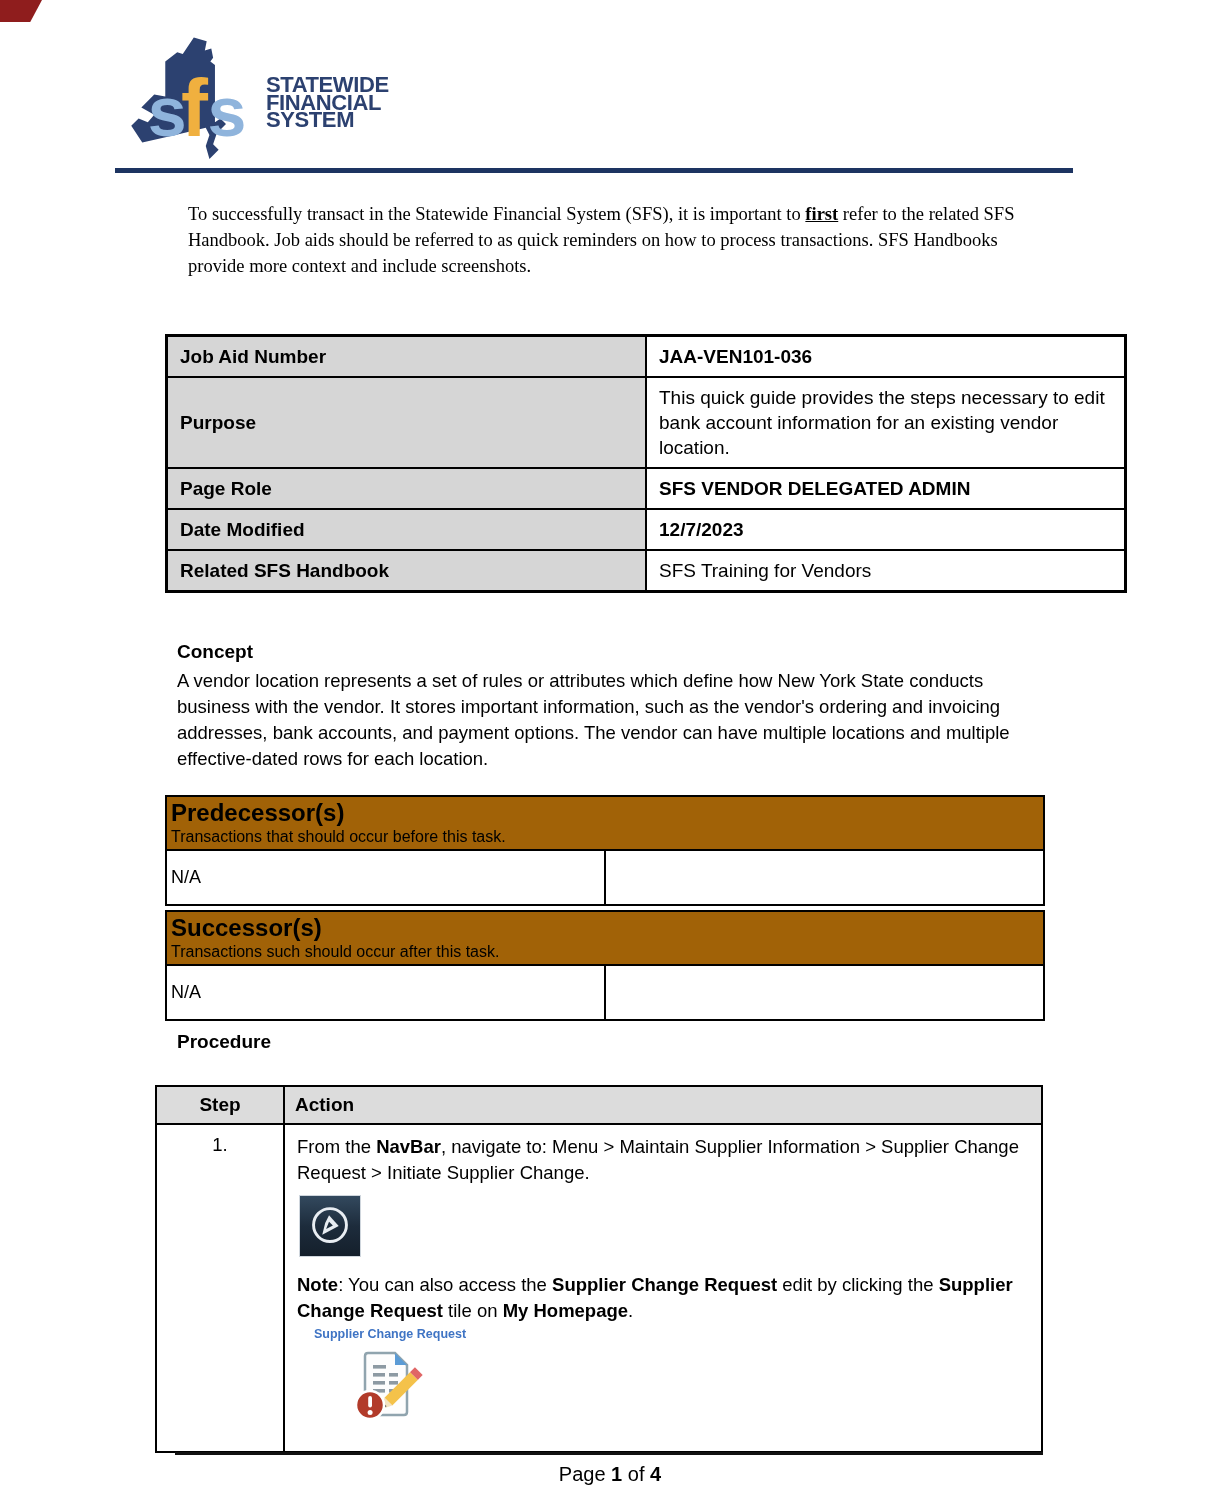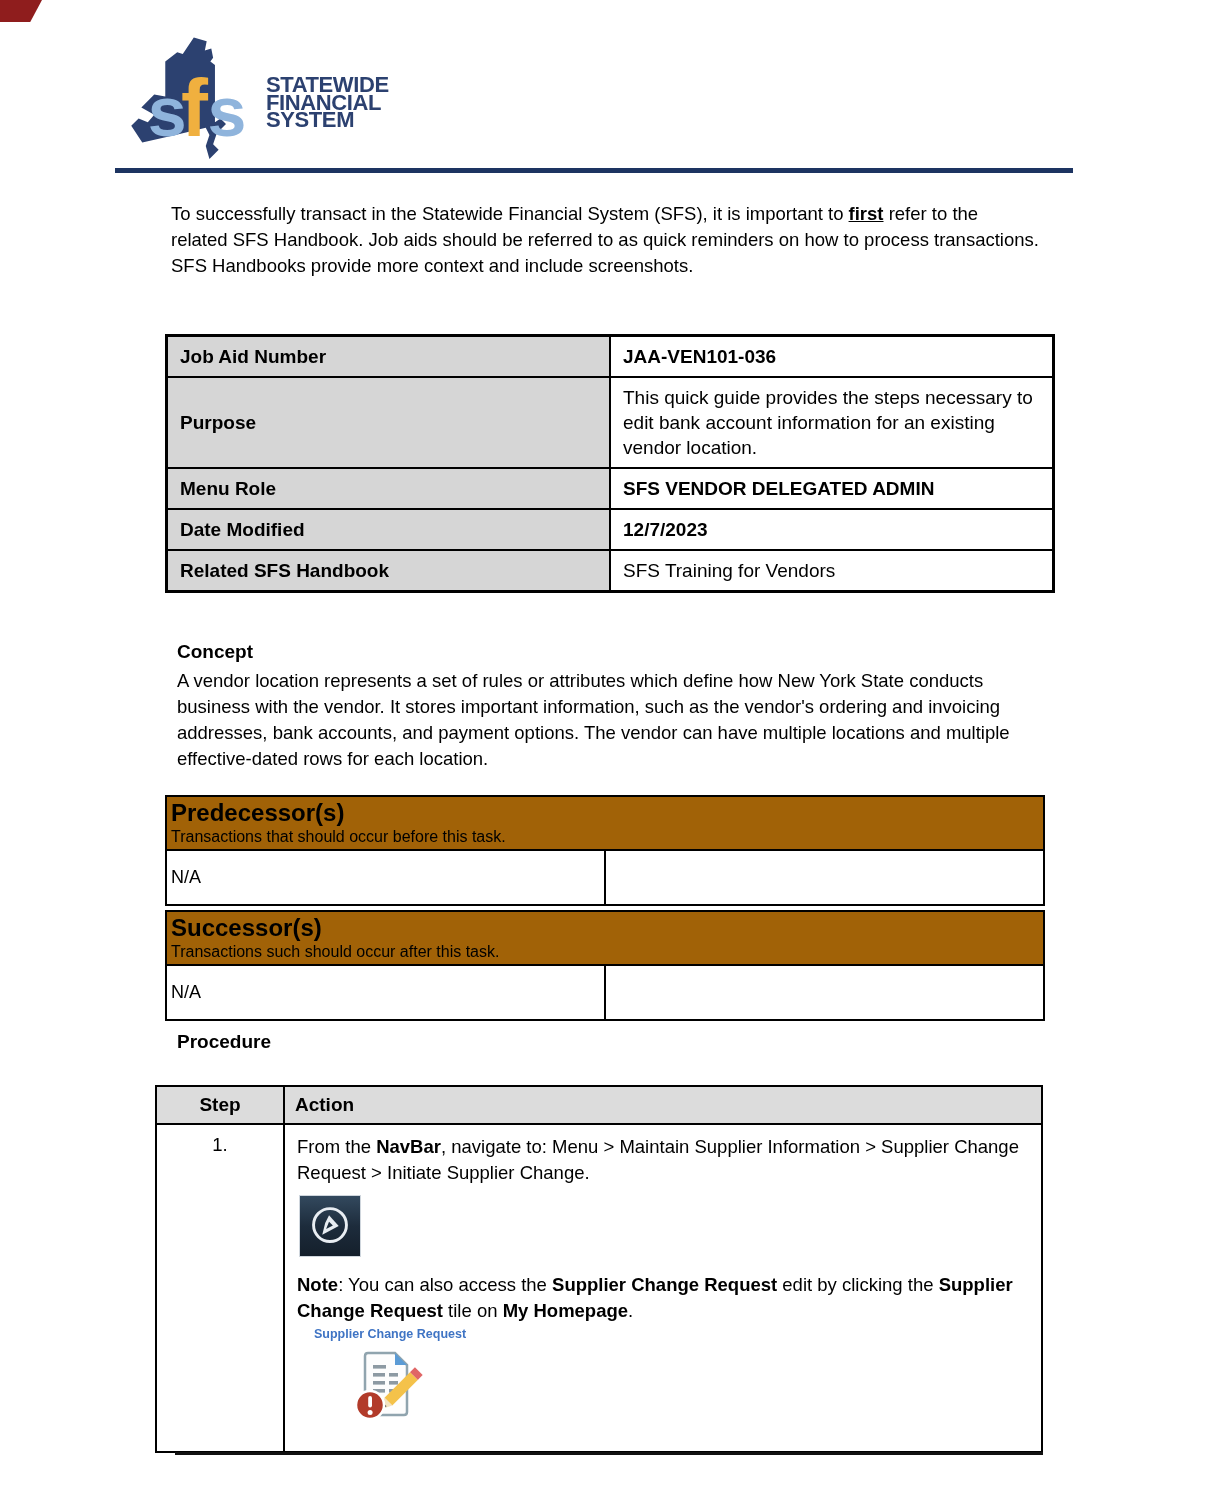--- a/index.html
+++ b/index.html
@@ -13,28 +13,28 @@
 
   
   .logo-wrap { position:absolute; left:128px; top:32px; width:260px; height:140px; }
   .logo-svg { position:absolute; left:0; top:0; }
   .logo-org { position:absolute; left:138px; top:44px; color:#2c4170; font-size:22px;
     font-weight:700; line-height:17.5px; letter-spacing:-0.4px; }
   .doc-title { position:absolute; right:162px; top:66px; width:700px; text-align:right;
     font-size:24px; font-weight:700; line-height:33px; }
   .header-rule { position:absolute; left:115px; top:168px; width:958px; height:5px; background:#1d3461; }
 
-  .intro { position:absolute; left:171px; top:201px; width:868px; font-size:18.5px; line-height:26px; }
+  .intro { position:absolute; left:188px; top:201px; width:868px; font-size:18.5px; line-height:26px;font-family:Liberation Serif, serif; }
   .bu { font-weight:700; text-decoration:underline; }
   b { font-weight:700; }
 
   table { border-collapse:collapse; }
 
   
-  .info-table { position:absolute; left:165px; top:334px; width:890px; border:3px solid #000; }
+  .info-table { position:absolute; left:165px; top:334px; width:962px; border:3px solid #000; }
   .info-table td { border:2px solid #000; font-size:19px; padding:7px 12px; vertical-align:middle; }
   .info-table td.lbl { width:50%; background:#d6d6d6; font-weight:700; }
   .info-table td.val { background:#fff; line-height:25px; }
   .info-table td.val.bold { font-weight:700; }
 
   
   .concept-head { position:absolute; left:177px; top:641px; font-size:19px; font-weight:700; }
   .concept-body { position:absolute; left:177px; top:668px; width:868px; font-size:18.5px; line-height:26px; }
 
   
@@ -97,21 +97,21 @@
     <tbody>
       <tr>
         <td class="lbl">Job Aid Number</td>
         <td class="val bold">JAA-VEN101-036</td>
       </tr>
       <tr>
         <td class="lbl">Purpose</td>
         <td class="val">This quick guide provides the steps necessary to edit bank account information for an existing vendor location.</td>
       </tr>
       <tr>
-        <td class="lbl">Menu Role</td>
+        <td class="lbl">Page Role</td>
         <td class="val bold">SFS VENDOR DELEGATED ADMIN</td>
       </tr>
       <tr>
         <td class="lbl">Date Modified</td>
         <td class="val bold">12/7/2023</td>
       </tr>
       <tr>
         <td class="lbl">Related SFS Handbook</td>
         <td class="val">SFS Training for Vendors</td>
       </tr>
@@ -201,14 +201,15 @@
             <circle cx="21" cy="56" r="14" fill="#b23b2a" stroke="#ffffff" stroke-width="2.5"></circle>
             <rect x="19.2" y="47" width="3.8" height="11.5" rx="1.9" fill="#ffffff"></rect>
             <circle cx="21.1" cy="63.5" r="2.5" fill="#ffffff"></circle>
           </svg>
         </td>
       </tr>
     </tbody>
   </table>
 
   <div class="footer-rule"></div>
+  <div class="footer-text"><span>Page </span><b>1</b><span> of </span><b>4</b></div>
 
 </div>
 
 </body></html>

